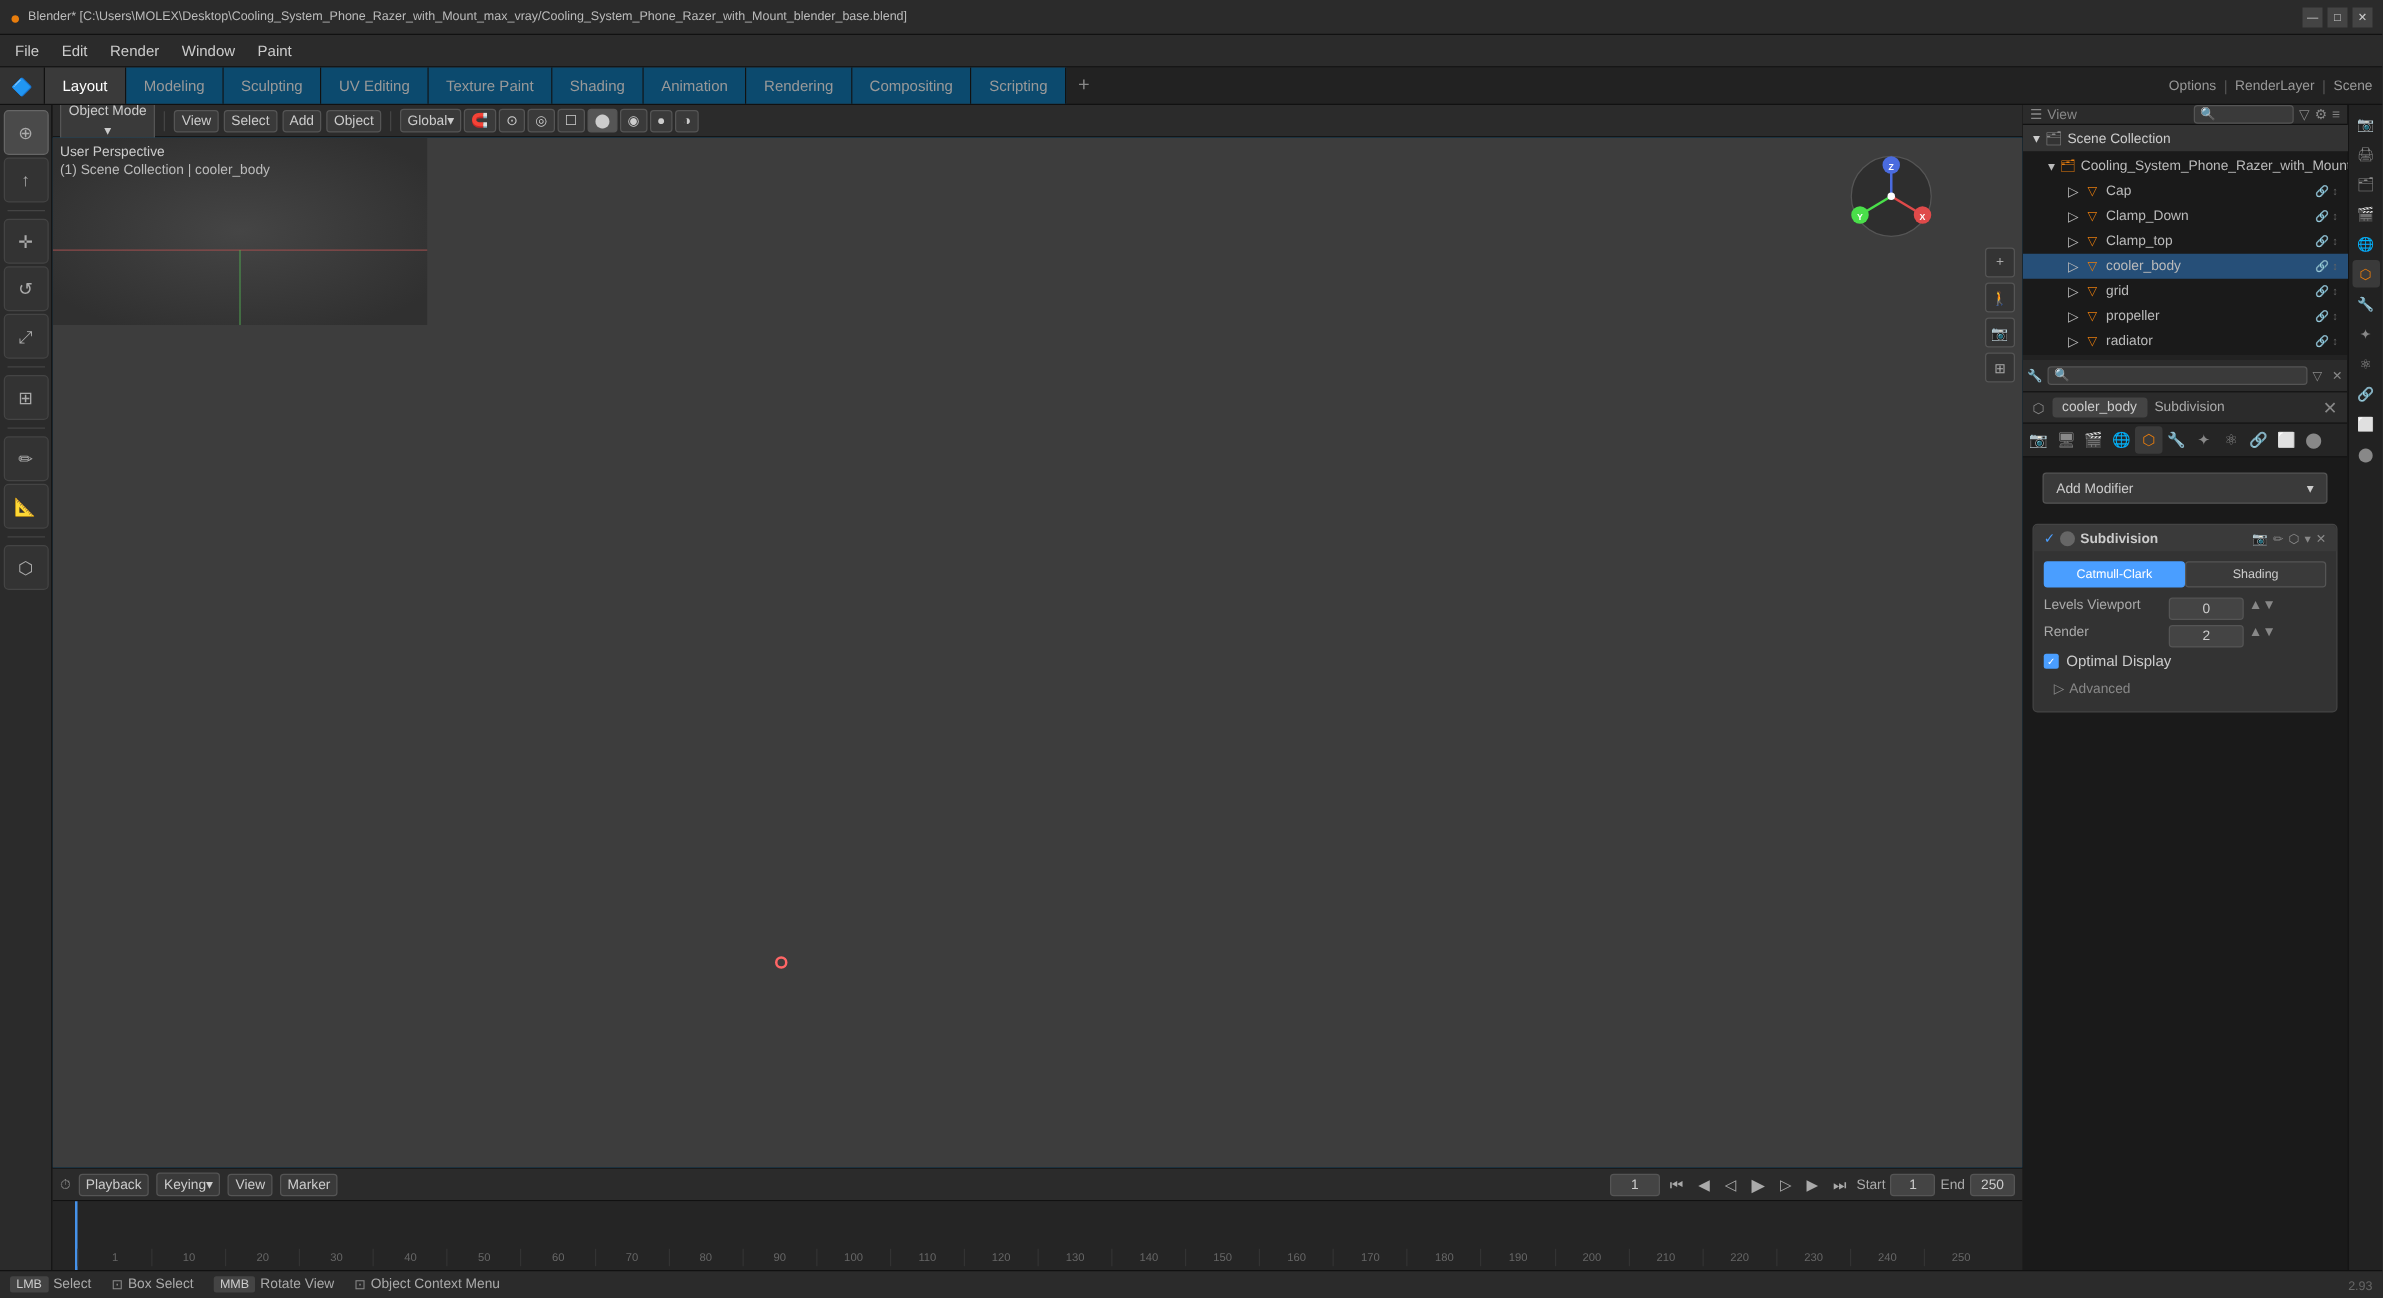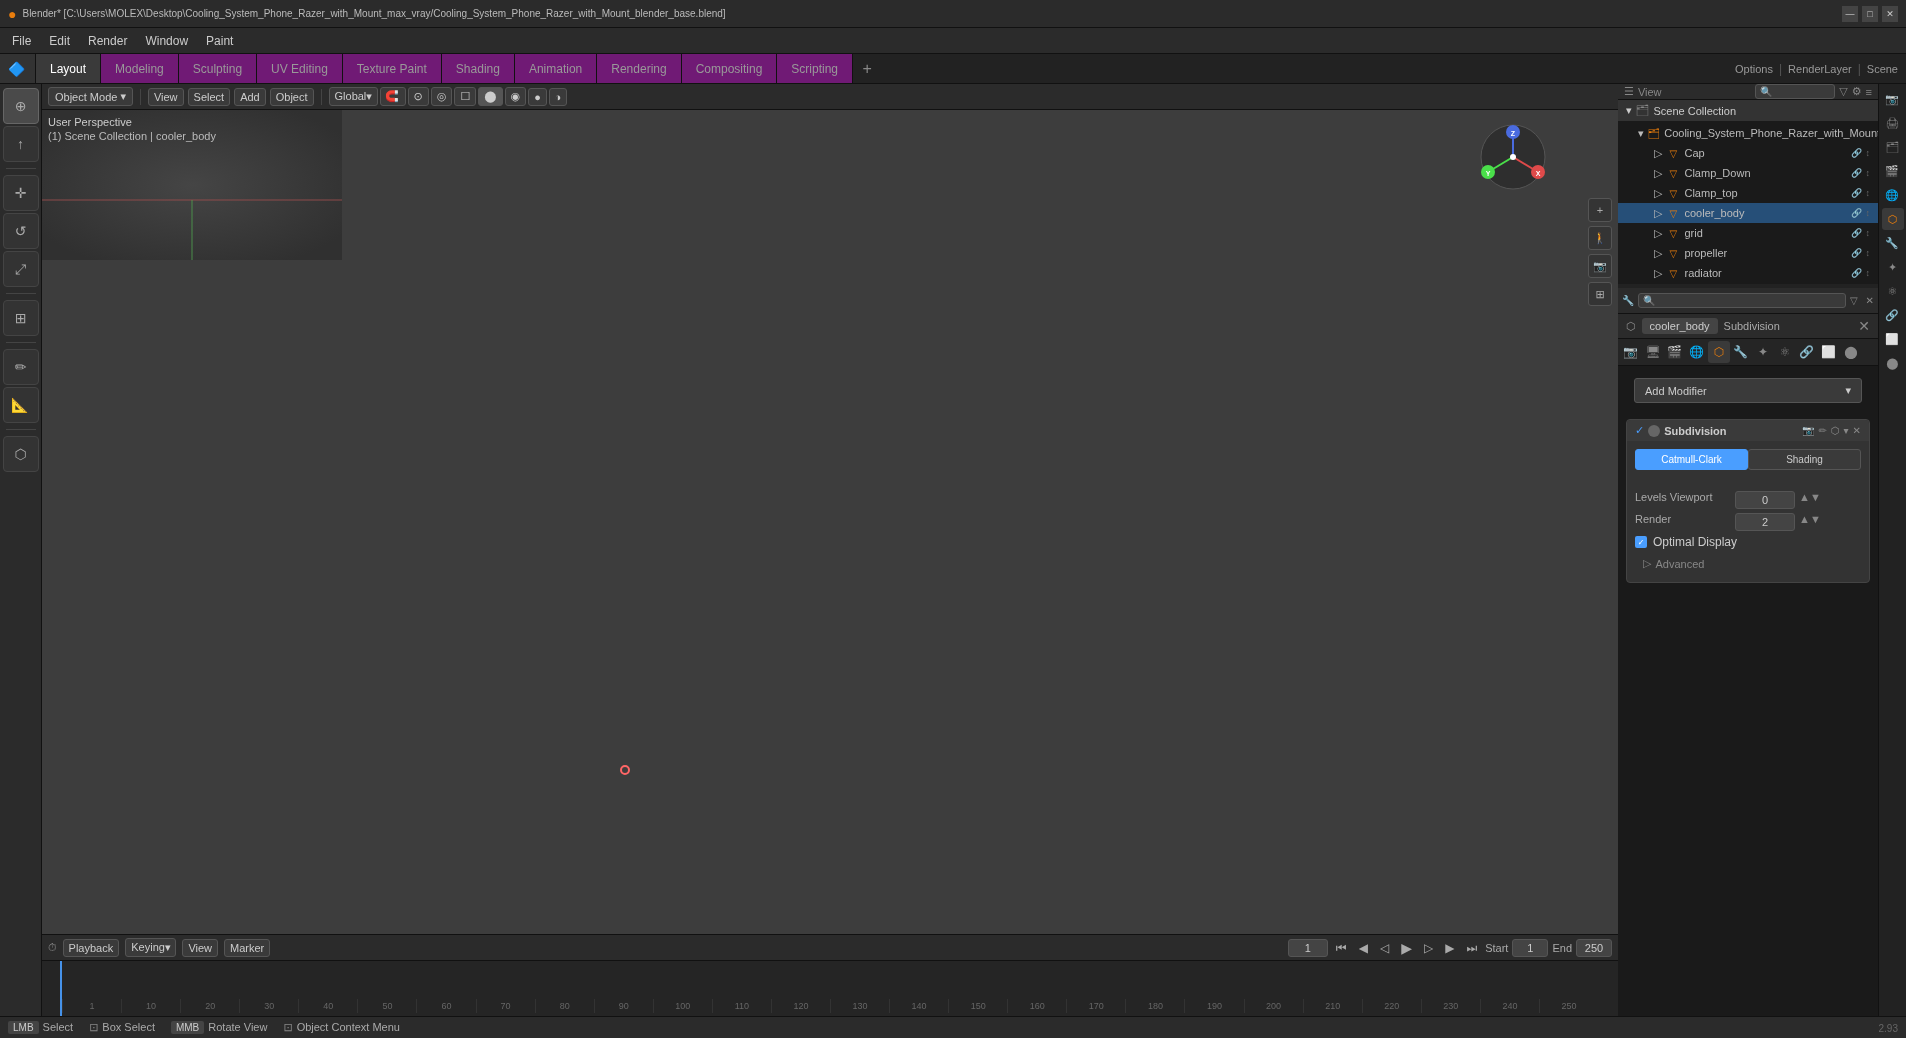--- a/index.html
+++ b/index.html
@@ -92,21 +92,21 @@
       border-right: 1px solid #111;
     }
     .ws-tab {
       padding: 0 14px;
       display: flex;
       align-items: center;
       color: #999;
       cursor: pointer;
       font-size: 12px;
       border-right: 1px solid #111;
-      background: #701a75;
+      background: #0c4a6e;
     }
     .ws-tab.active {
       background: #3a3a3a;
       color: #fff;
     }
     .ws-tab-add {
       width: 28px;
       display: flex;
       align-items: center;
       justify-content: center;
@@ -175,20 +175,21 @@
       background: #3a3a3a;
       border: 1px solid #555;
       border-radius: 3px;
       padding: 2px 6px;
       color: #ccc;
       font-size: 11px;
       cursor: pointer;
       display: flex;
       align-items: center;
       gap: 3px;
+      flex-direction: column;
     }
     .vp-btn {
       background: #3a3a3a;
       border: 1px solid #555;
       border-radius: 3px;
       padding: 2px 5px;
       color: #ccc;
       font-size: 11px;
       cursor: pointer;
     }
@@ -329,21 +330,21 @@
       border-radius: 50%;
       background: #666;
     }
     .mod-title { flex: 1; color: #ccc; font-size: 11px; font-weight: bold; }
     .mod-icons { display: flex; gap: 4px; color: #888; font-size: 10px; }
     .mod-body { padding: 8px; }
 
     .type-buttons {
       display: flex;
       gap: 0;
-      margin-bottom: 21px;
+      margin-bottom: 8px;
     }
     .type-btn {
       flex: 1;
       padding: 4px;
       background: #3a3a3a;
       border: 1px solid #555;
       border-radius: 3px;
       color: #ccc;
       font-size: 10px;
       cursor: pointer;

